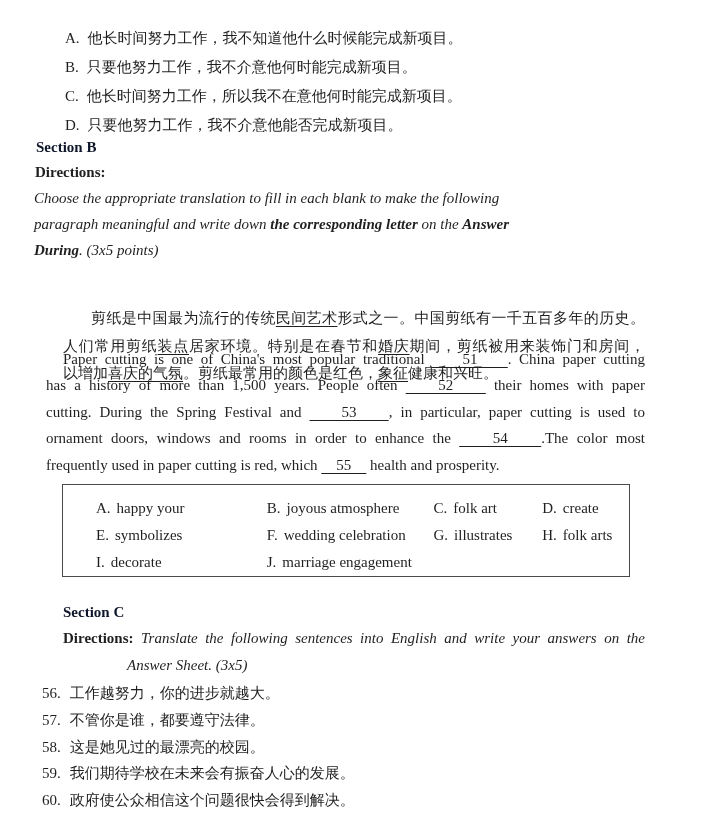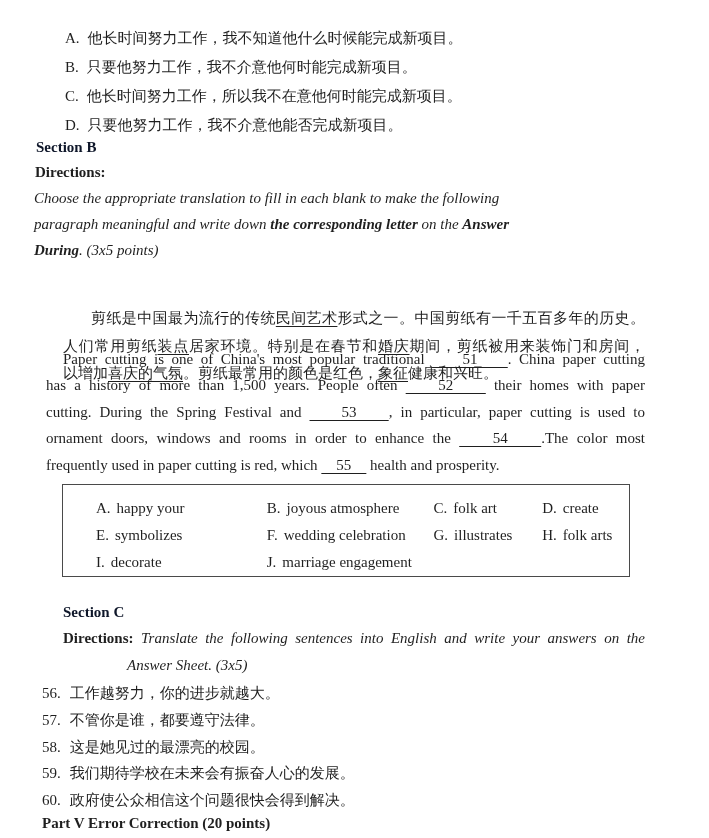--- a/index.html
+++ b/index.html
@@ -115,15 +115,14 @@
       <span class="item-num">58.</span><span class="item-text">这是她见过的最漂亮的校园。</span>
     </div>
     <div class="titem">
       <span class="item-num">59.</span><span class="item-text">我们期待学校在未来会有振奋人心的发展。</span>
     </div>
     <div class="titem">
       <span class="item-num">60.</span><span class="item-text">政府使公众相信这个问题很快会得到解决。</span>
     </div>
   </div>
 
-  <div class="abs line bold" style="left:42px;top:813px;">Part V Error Correction (20 points)</div>
 
 </div>
 
 </body></html>

